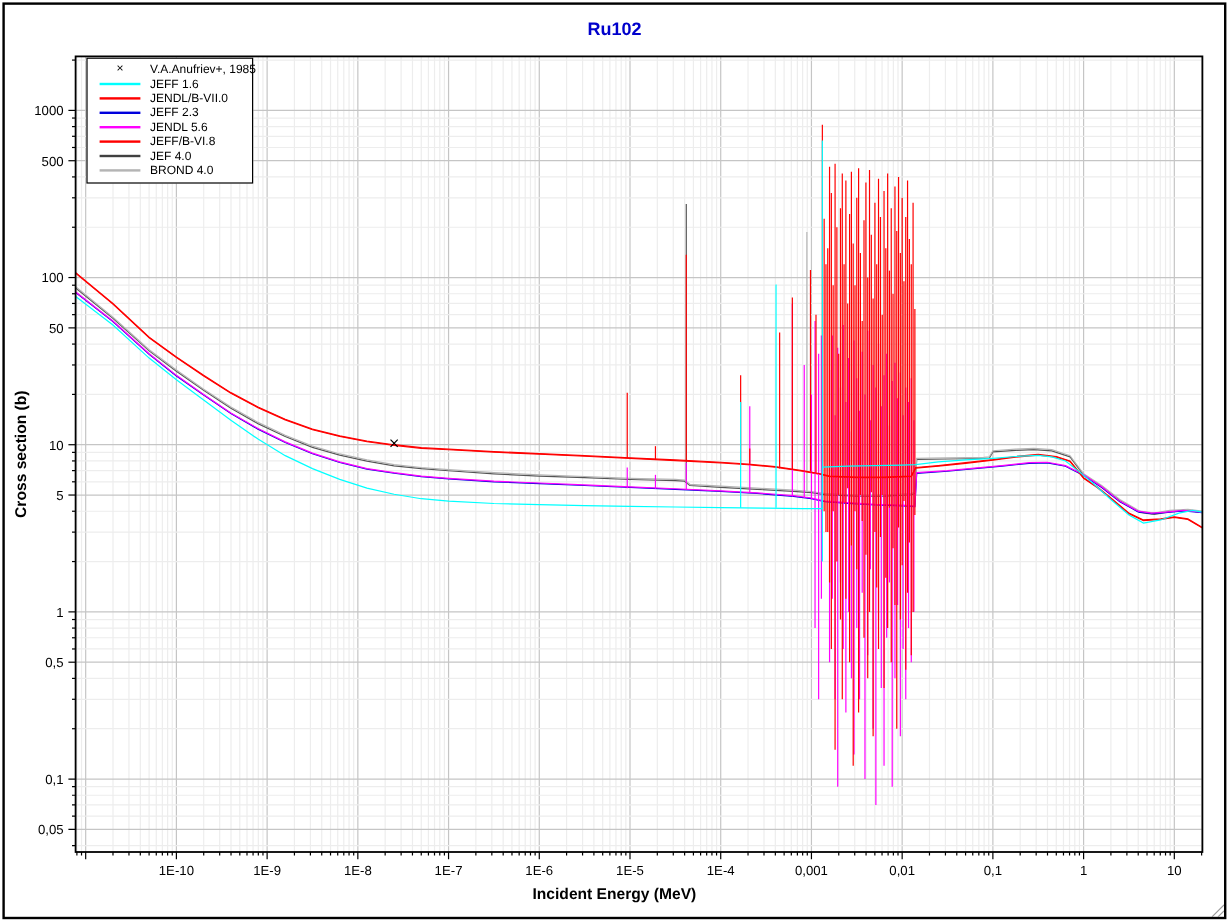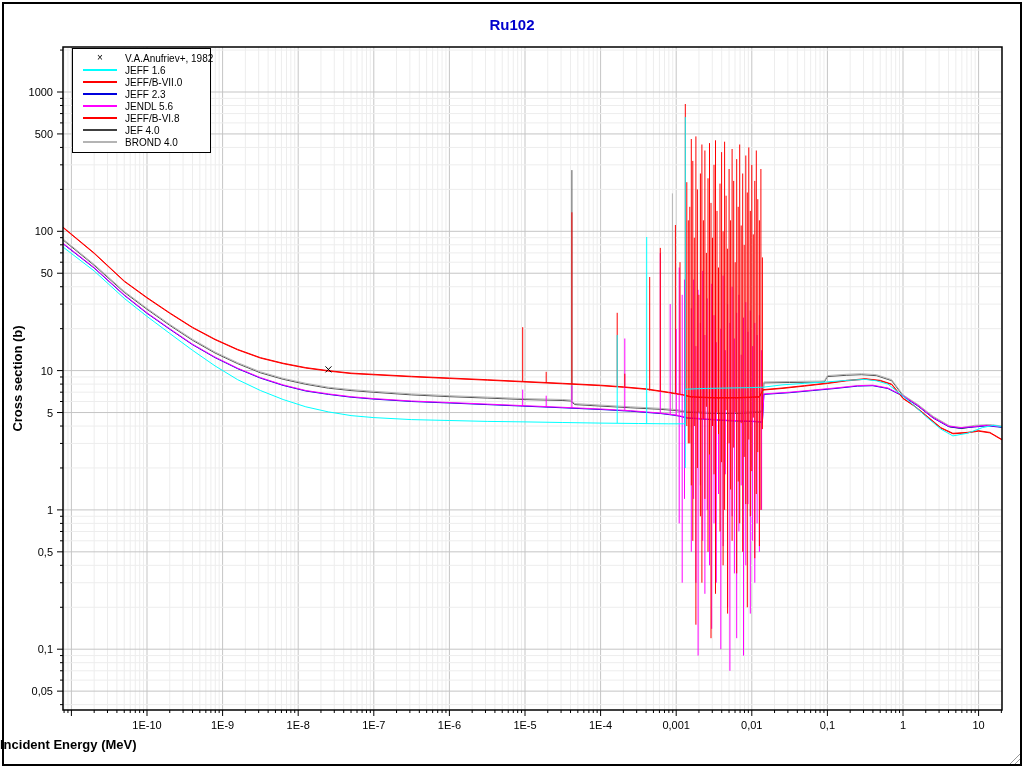--- a/index.html
+++ b/index.html
@@ -1,21 +1,21 @@
 <!DOCTYPE html>
 <html><head>
 <meta charset="utf-8">
 <style>
   html,body{margin:0;padding:0;background:#fff;}
   #window{position:relative;width:1024px;height:768px;background:#ffffff;overflow:hidden;
           font-family:"Liberation Sans","DejaVu Sans",sans-serif;}
   #frame-border{position:absolute;left:2px;top:2px;width:1016px;height:760px;border:2px solid #000;pointer-events:none;}
   #chart-title{position:absolute;left:0;right:0;top:16px;text-align:center;
                font-size:15px;font-weight:bold;color:#0000cc;}
-  #x-axis-label{position:absolute;left:0;width:1024px;top:737px;text-align:left;
+  #x-axis-label{position:absolute;left:0;width:1024px;top:737px;text-align:center;
                 font-size:13px;font-weight:bold;color:#000;}
   #y-axis-label{position:absolute;left:-63px;top:371px;width:160px;text-align:center;
                 transform:rotate(-90deg);font-size:13px;font-weight:bold;color:#000;}
   #plot-svg{position:absolute;left:0;top:0;}
   #legend{position:absolute;left:72px;top:48px;width:137px;background:#fff;
           border:1px solid #000;padding:3px 0 4px 0;z-index:5;}
   .legend-row{height:12px;display:flex;align-items:center;font-size:10px;color:#000;}
   .legend-swatch{width:34px;margin-left:10px;margin-right:8px;height:0;border-top:2px solid transparent;flex:none;}
   .legend-marker{width:34px;margin-left:10px;margin-right:8px;text-align:center;font-size:10px;flex:none;line-height:10px;}
   .legend-label{white-space:nowrap;}
@@ -509,29 +509,29 @@
         <text x="53" y="653.2" text-anchor="end" font-size="11px" font-family="&quot;Liberation Sans&quot;,&quot;DejaVu Sans&quot;,sans-serif" fill="#000">0,1</text>
         <text x="53" y="695.1334783959926" text-anchor="end" font-size="11px" font-family="&quot;Liberation Sans&quot;,&quot;DejaVu Sans&quot;,sans-serif" fill="#000">0,05</text>
       </g>
     </svg>
   <div id="chart-title">Ru102</div>
   <div id="x-axis-label">Incident Energy (MeV)</div>
   <div id="y-axis-label">Cross section (b)</div>
   <div id="legend">
       <div class="legend-row">
         <div class="legend-marker">×</div>
-        <span class="legend-label">V.A.Anufriev+, 1982</span>
+        <span class="legend-label">V.A.Anufriev+, 1985</span>
       </div>
       <div class="legend-row">
         <div class="legend-swatch" style="border-top-color: rgb(0, 255, 255);"></div>
         <span class="legend-label">JEFF 1.6</span>
       </div>
       <div class="legend-row">
         <div class="legend-swatch" style="border-top-color: rgb(255, 0, 0);"></div>
-        <span class="legend-label">JEFF/B-VII.0</span>
+        <span class="legend-label">JENDL/B-VII.0</span>
       </div>
       <div class="legend-row">
         <div class="legend-swatch" style="border-top-color: rgb(0, 0, 221);"></div>
         <span class="legend-label">JEFF 2.3</span>
       </div>
       <div class="legend-row">
         <div class="legend-swatch" style="border-top-color: rgb(255, 0, 255);"></div>
         <span class="legend-label">JENDL 5.6</span>
       </div>
       <div class="legend-row">

